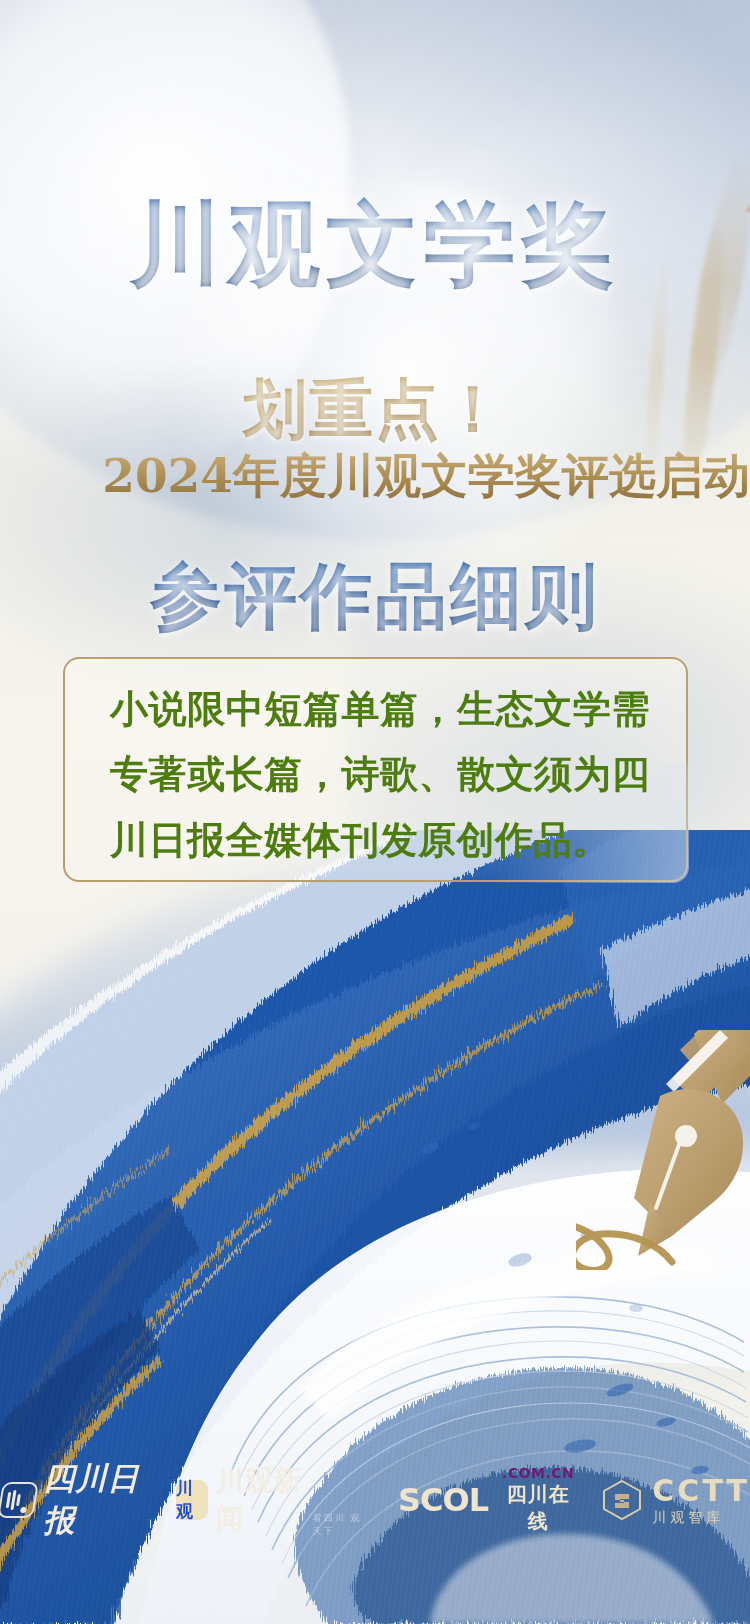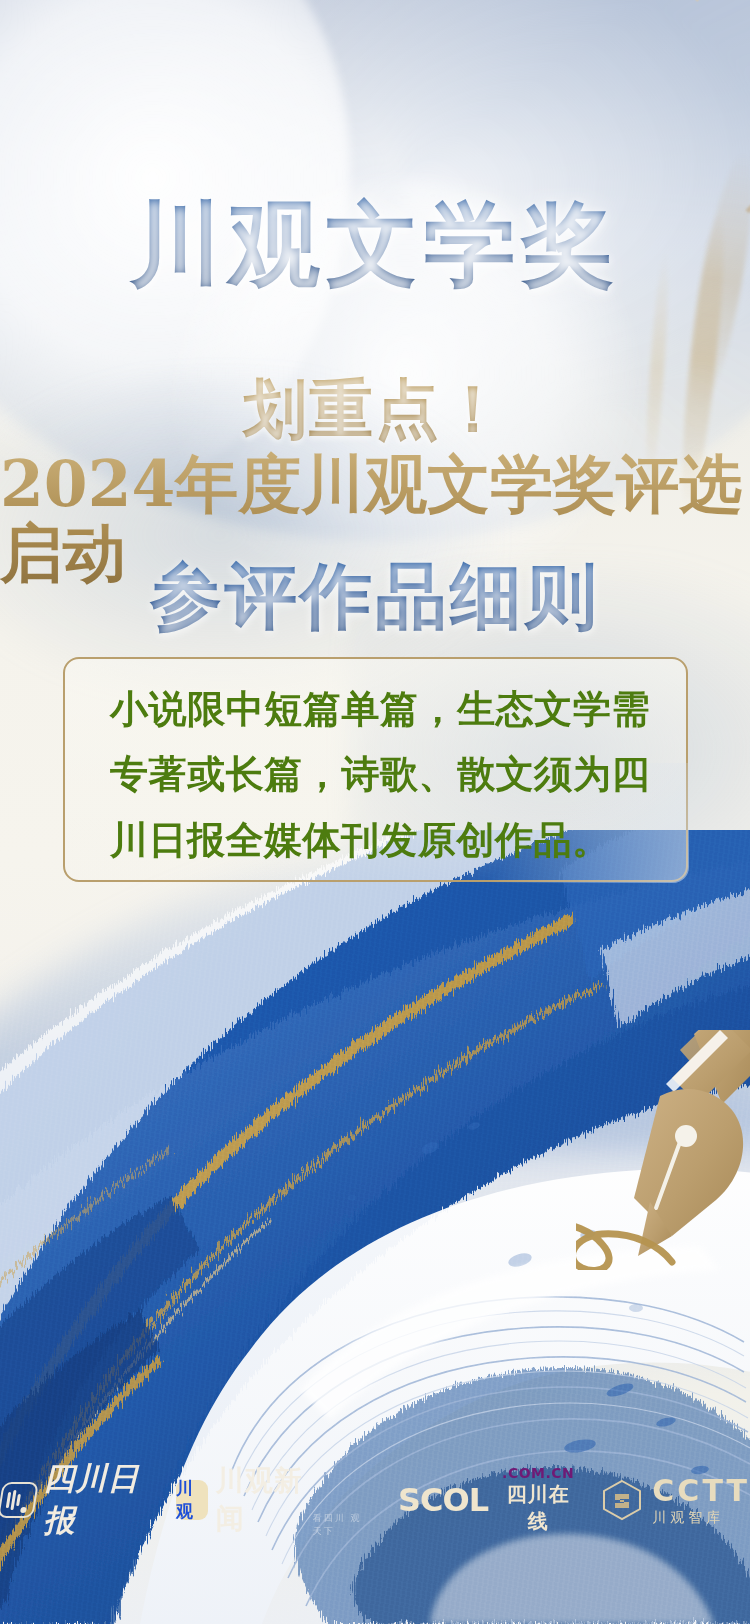--- a/index.html
+++ b/index.html
@@ -118,22 +118,22 @@
   .sub-hi{
     position:absolute; left:0; right:0; top:374px; text-align:center;
     font-size:64px; line-height:1.1; font-weight:700; letter-spacing:2px;
     color:#ab8e55;
     font-family:"DejaVu Serif","Liberation Serif",serif;
     background:linear-gradient(180deg,#c6ab73 0%,#a98a4f 55%,#977a43 100%);
     -webkit-background-clip:text; background-clip:text; -webkit-text-fill-color:transparent;
     text-shadow:0 2px 6px rgba(255,255,255,.75);
   }
   .sub-line{
-    position:absolute; left:0; right:0; top:450px; text-align:left;
-    font-size:63px; line-height:1.1; font-weight:700; letter-spacing:0px;
+    position:absolute; left:0; right:0; top:450px; text-align:right;
+    font-size:47px; line-height:1.1; font-weight:700; letter-spacing:0px;
     font-family:"DejaVu Serif","Liberation Serif",serif;
     background:linear-gradient(180deg,#c9ae77 0%,#a98a4f 58%,#8f7340 100%);
     -webkit-background-clip:text; background-clip:text; -webkit-text-fill-color:transparent;
   }
 
   .section-head{
     position:absolute; left:0; right:0; top:556px; text-align:center;
     font-size:72px; line-height:1.12; font-weight:700; letter-spacing:3px;
     color:#1d4a8c;
     font-family:"DejaVu Serif","Liberation Serif",serif;

